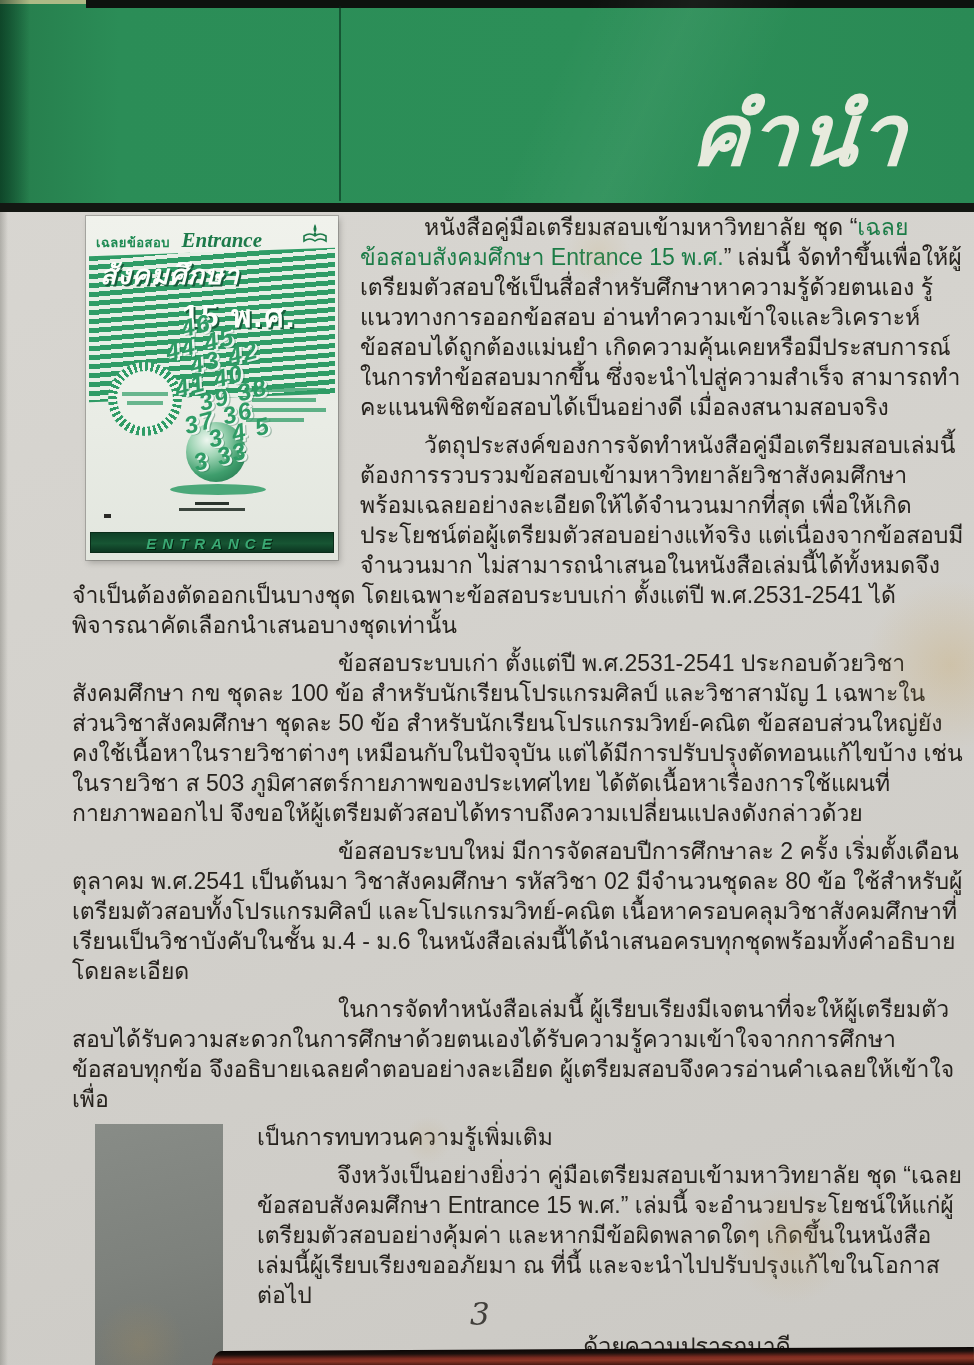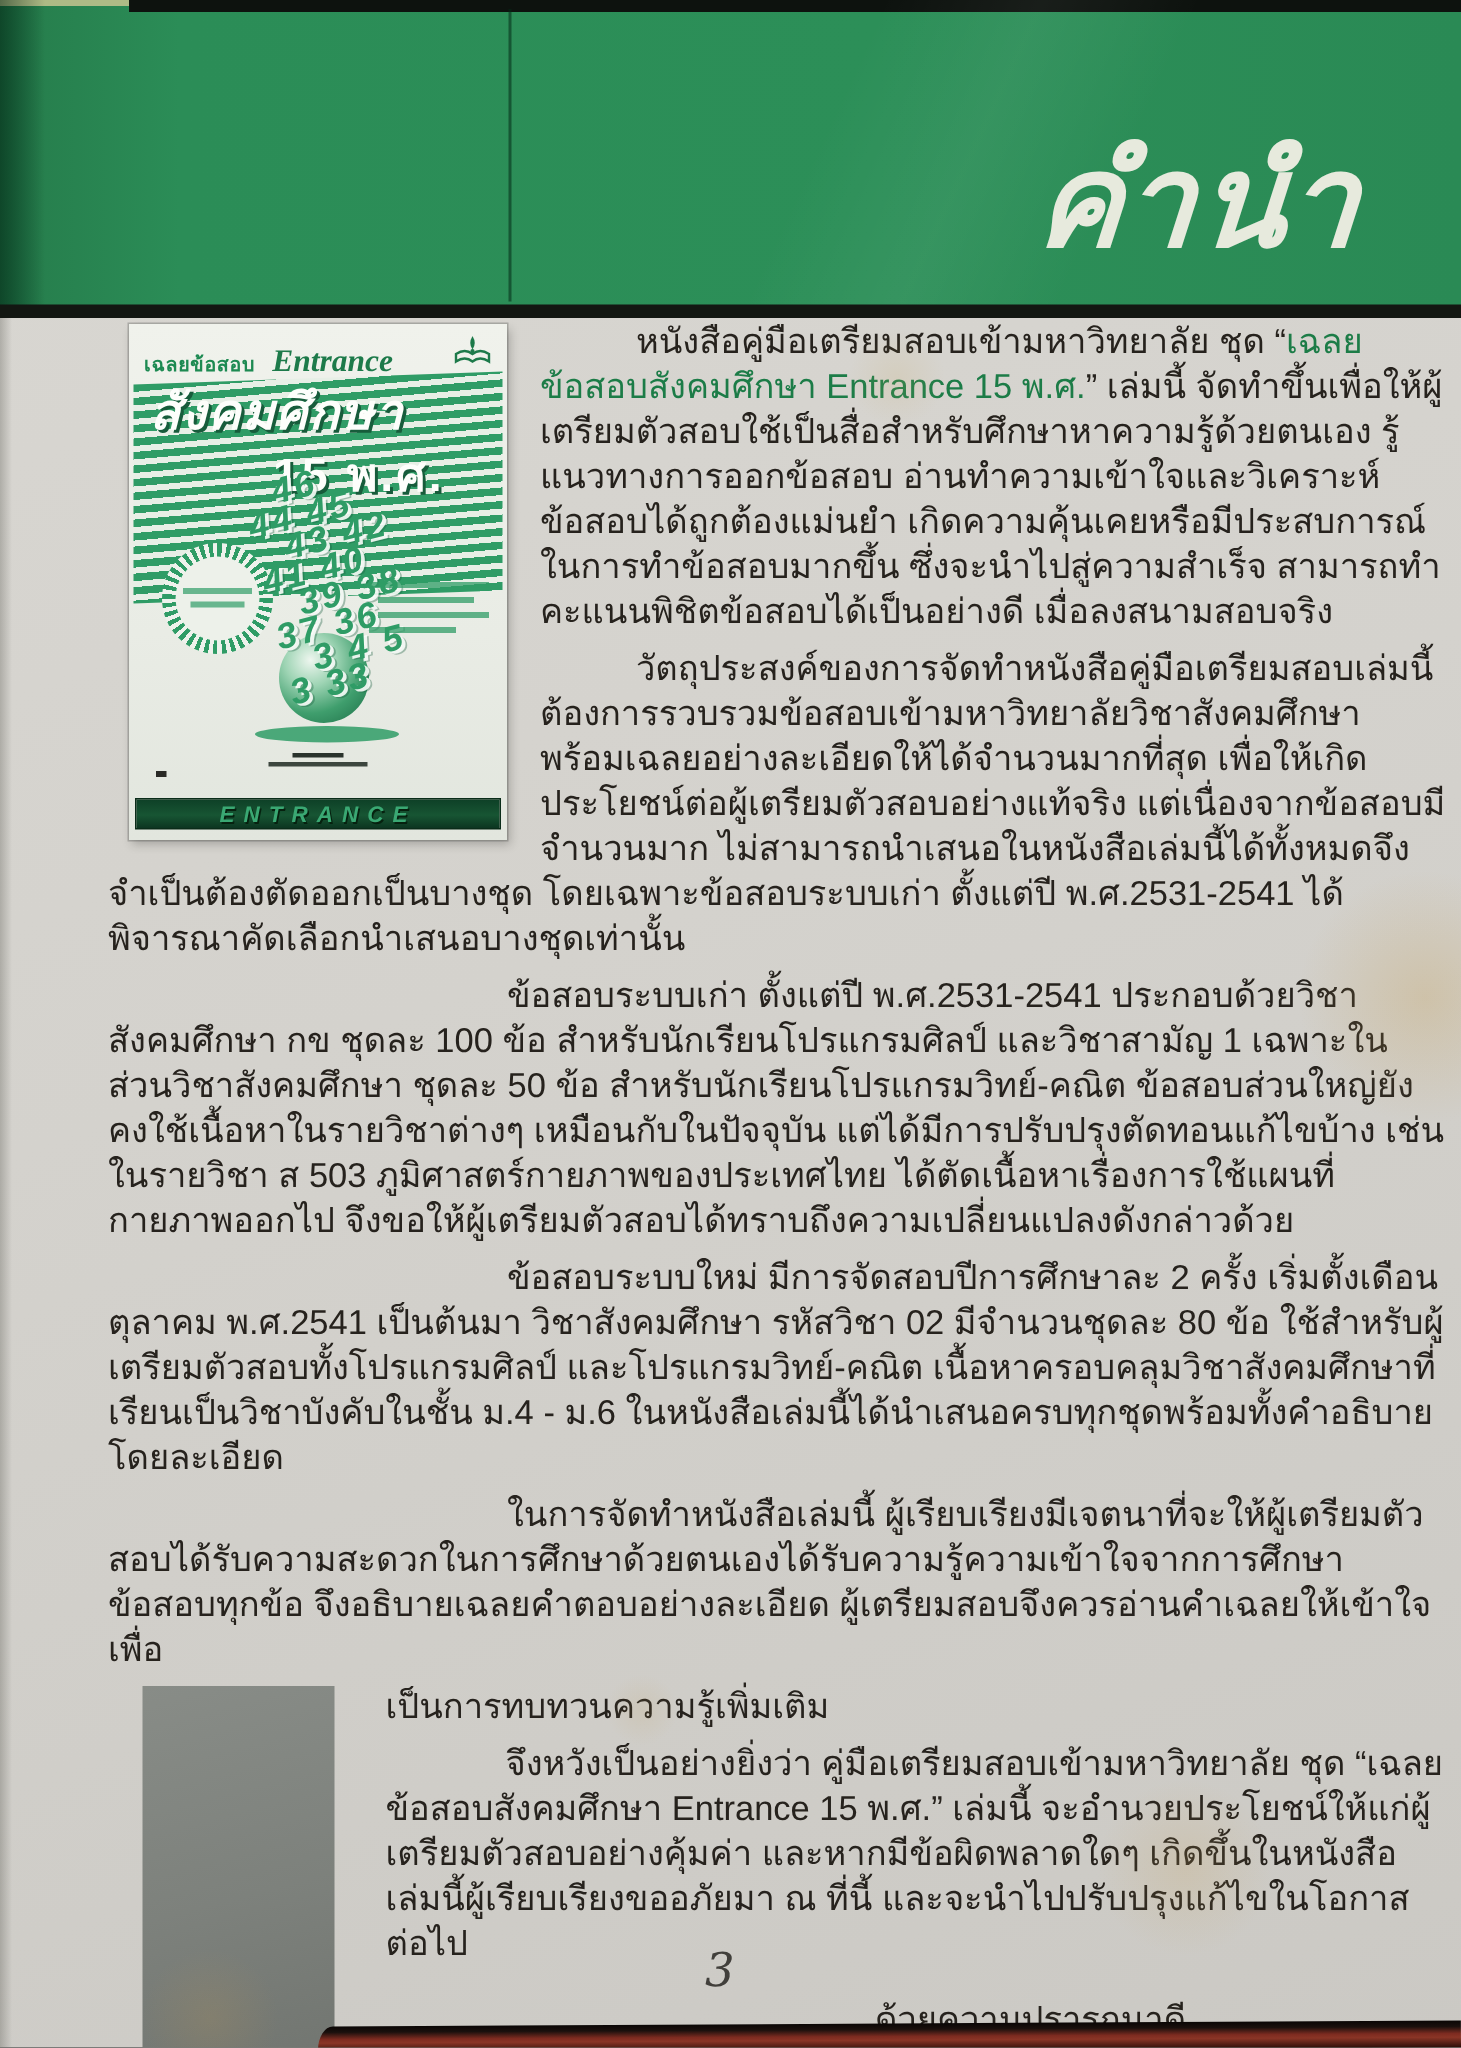--- a/index.html
+++ b/index.html
@@ -36,21 +36,21 @@
   .cover { position:relative; float:left; width:252px; height:344px; margin:4px 22px 10px 14px;
           background:linear-gradient(180deg,#f0f2ec 0%,#e9ece5 60%,#e2e6de 100%);
           box-shadow:0 0 0 1px rgba(40,45,40,.25), 2px 3px 6px rgba(30,30,28,.25); }
   .cover-head { position:absolute; left:0; right:0; top:0; height:36px; padding:8px 6px 0 10px; }
   .cover-series { font-size:13px; font-weight:bold; color:#1d8a52; letter-spacing:.5px; }
   .cover-brand { font-family:"Liberation Serif","DejaVu Serif",serif; font-size:21px; font-weight:bold;
           font-style:italic; color:#1d7a4a; margin-left:5px; }
   .cover-logo { position:absolute; right:8px; top:4px; width:30px; height:28px; }
   .stripes { position:absolute; left:3px; right:3px; top:36px; height:146px; transform:skewY(-2deg);
           background:repeating-linear-gradient(177deg,#2f9c66 0 5px,#e7efe6 5px 9px); }
-  .cover-title1 { position:absolute; left:14px; top:44px; z-index:3; font-size:33px; font-weight:bold;
+  .cover-title1 { position:absolute; left:14px; top:44px; z-index:3; font-size:27px; font-weight:bold;
           font-style:italic; color:#fdfefb; text-shadow:2px 2px 0 #175c3b; letter-spacing:1px; }
   .cover-title2 { position:absolute; left:96px; top:86px; z-index:3; font-size:31px; font-weight:bold;
           color:#fdfefb; text-shadow:2px 2px 0 #175c3b; letter-spacing:2px; }
   .starburst { position:absolute; left:22px; top:146px; width:74px; height:74px; border-radius:50%; z-index:4;
           background:repeating-conic-gradient(#2f9c66 0 5deg,#eef2ec 5deg 10deg); }
   .starburst::after { content:""; position:absolute; inset:9px; border-radius:50%; background:#edf1ea; }
   .starburst i { position:absolute; left:14px; height:4px; background:#2f9c66; opacity:.7; z-index:5; }
   .starburst i:nth-child(1) { top:30px; width:46px; }
   .starburst i:nth-child(2) { top:39px; width:36px; left:19px; }
   .cascade { position:absolute; left:84px; top:92px; width:130px; z-index:4; transform:rotate(-14deg); }

